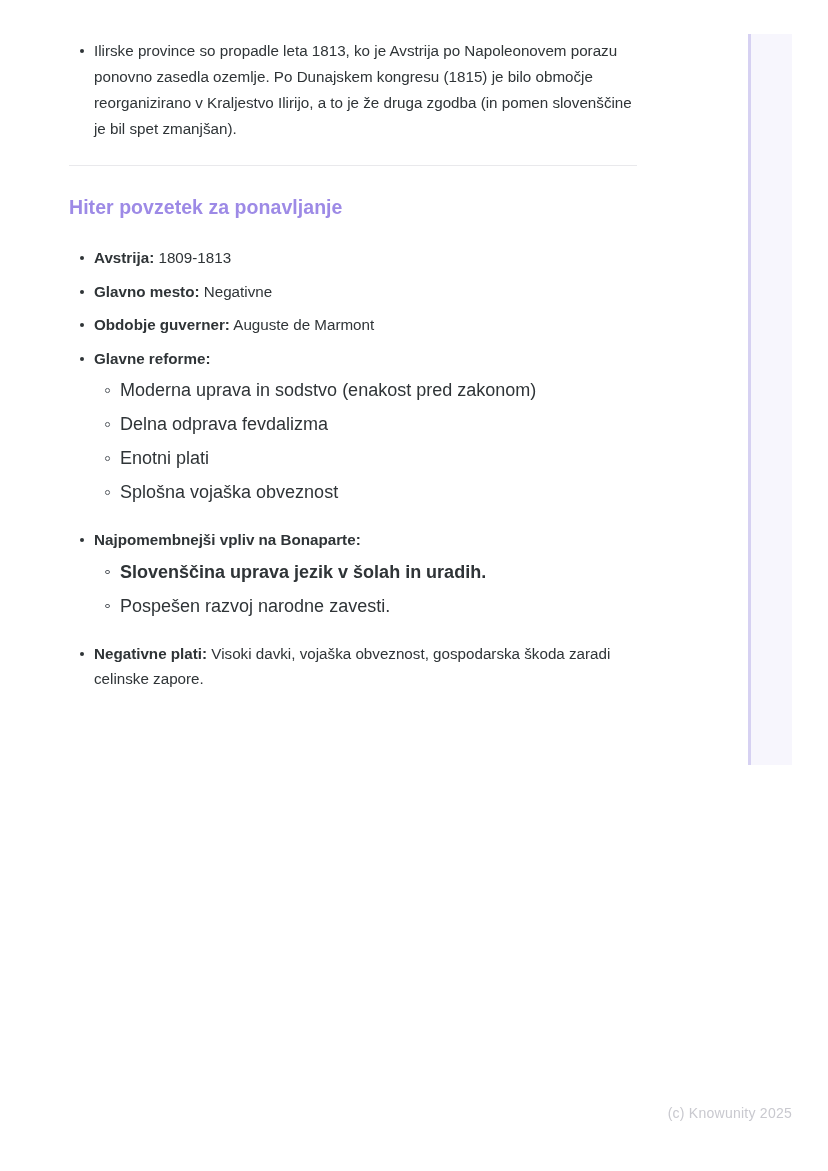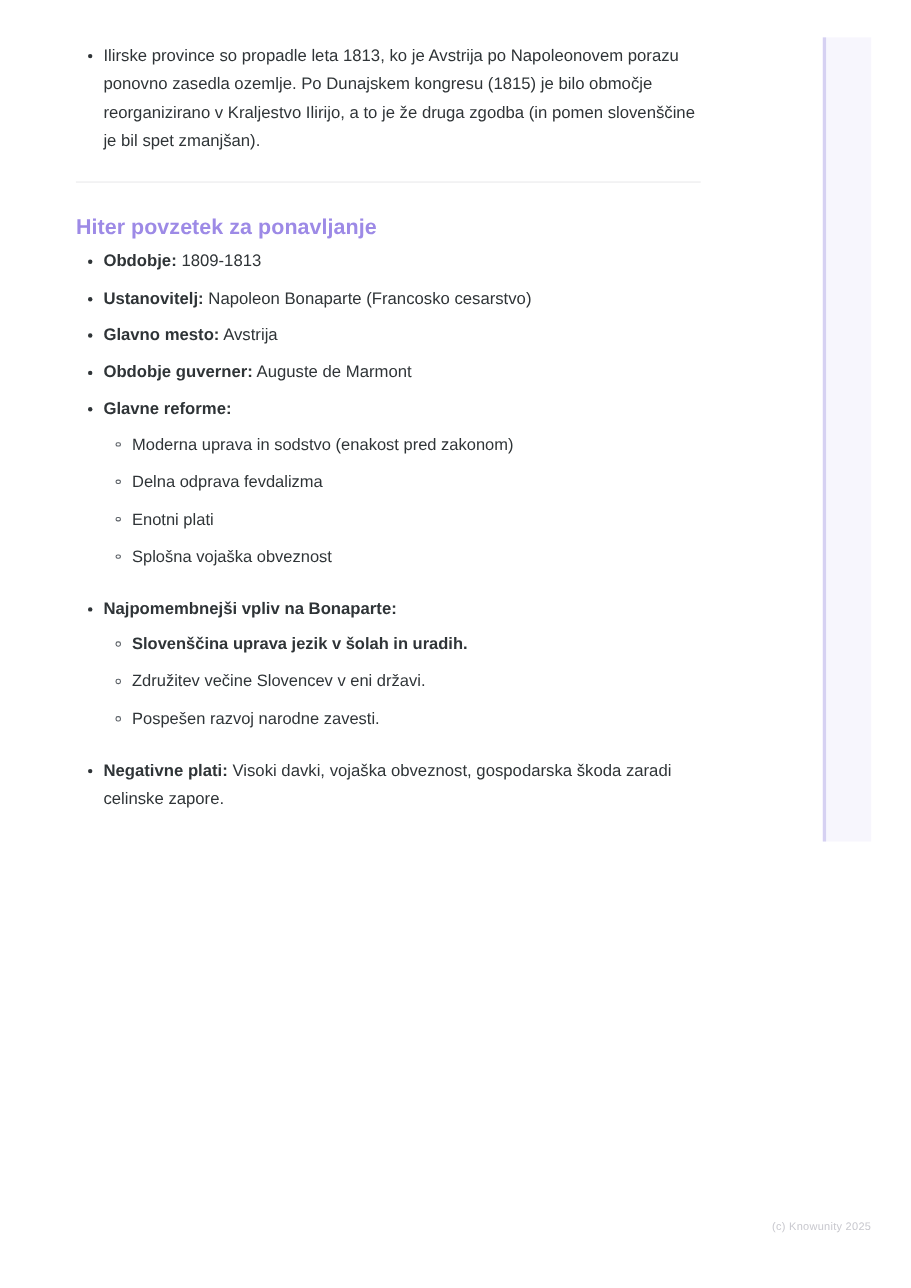--- a/index.html
+++ b/index.html
@@ -62,21 +62,21 @@
   }
 
   ul.lvl2 {
     list-style: none;
     margin: 7px 0 0 0;
     padding: 0;
   }
   ul.lvl2 > li {
     position: relative;
     padding-left: 26px;
-    font-size: 15px;
+    font-size: 18px;
     line-height: 25px;
     margin-bottom: 9px;
   }
   ul.lvl2 > li::before {
     content: "";
     position: absolute;
     left: 11px;
     top: 10px;
     width: 4.5px;
     height: 4.5px;
@@ -98,32 +98,32 @@
     background: #e9e9ec;
     margin: 23px 0 0 0;
     width: 568px;
   }
 
   
   .section-heading {
     color: #9d8ae6;
     font-size: 19.5px;
     font-weight: bold;
-    margin: 30px 0 6px 0;
+    margin: 30px 0 26px 0;
     letter-spacing: 0.05px;
   }
 
   .gap-before { margin-top: 22px; }
 
   
   .footer-credit {
     position: absolute;
     right: 36px;
     bottom: 50px;
-    font-size: 10px;
+    font-size: 14px;
     color: #c9c9cf;
     letter-spacing: 0.25px;
   }
 </style>
 </head>
 <body>
 
 <div class="side-panel"></div>
 
 <div class="content">
@@ -134,32 +134,28 @@
     </li>
   </ul>
 
   <div class="divider"></div>
 
   <div class="section-heading">Hiter povzetek za ponavljanje</div>
 
   <ul class="lvl1">
 
     <li>
-      <span class="bold">Obdobje:</span>
+      <span class="bold">Avstrija:</span>
       <span>1809-1813</span>
     </li>
 
-    <li>
-      <span class="bold">Ustanovitelj:</span>
-      <span>Napoleon Bonaparte (Francosko cesarstvo)</span>
-    </li>
 
     <li>
       <span class="bold">Glavno mesto:</span>
-      <span>Avstrija</span>
+      <span>Negativne</span>
     </li>
 
     <li>
       <span class="bold">Obdobje guverner:</span>
       <span>Auguste de Marmont</span>
     </li>
 
     <li>
       <span class="bold">Glavne reforme:</span>
       <ul class="lvl2">
@@ -178,23 +174,20 @@
       </ul>
     </li>
 
     <li class="gap-before">
       <span class="bold">Najpomembnejši vpliv na Bonaparte:</span>
       <ul class="lvl2">
         <li>
           <span class="bold">Slovenščina uprava jezik v šolah in uradih.</span>
         </li>
         <li>
-          <span>Združitev večine Slovencev v eni državi.</span>
-        </li>
-        <li>
           <span>Pospešen razvoj narodne zavesti.</span>
         </li>
       </ul>
     </li>
 
     <li class="gap-before">
       <span class="bold">Negativne plati:</span>
       <span>Visoki davki, vojaška obveznost, gospodarska škoda zaradi celinske zapore.</span>
     </li>
 

